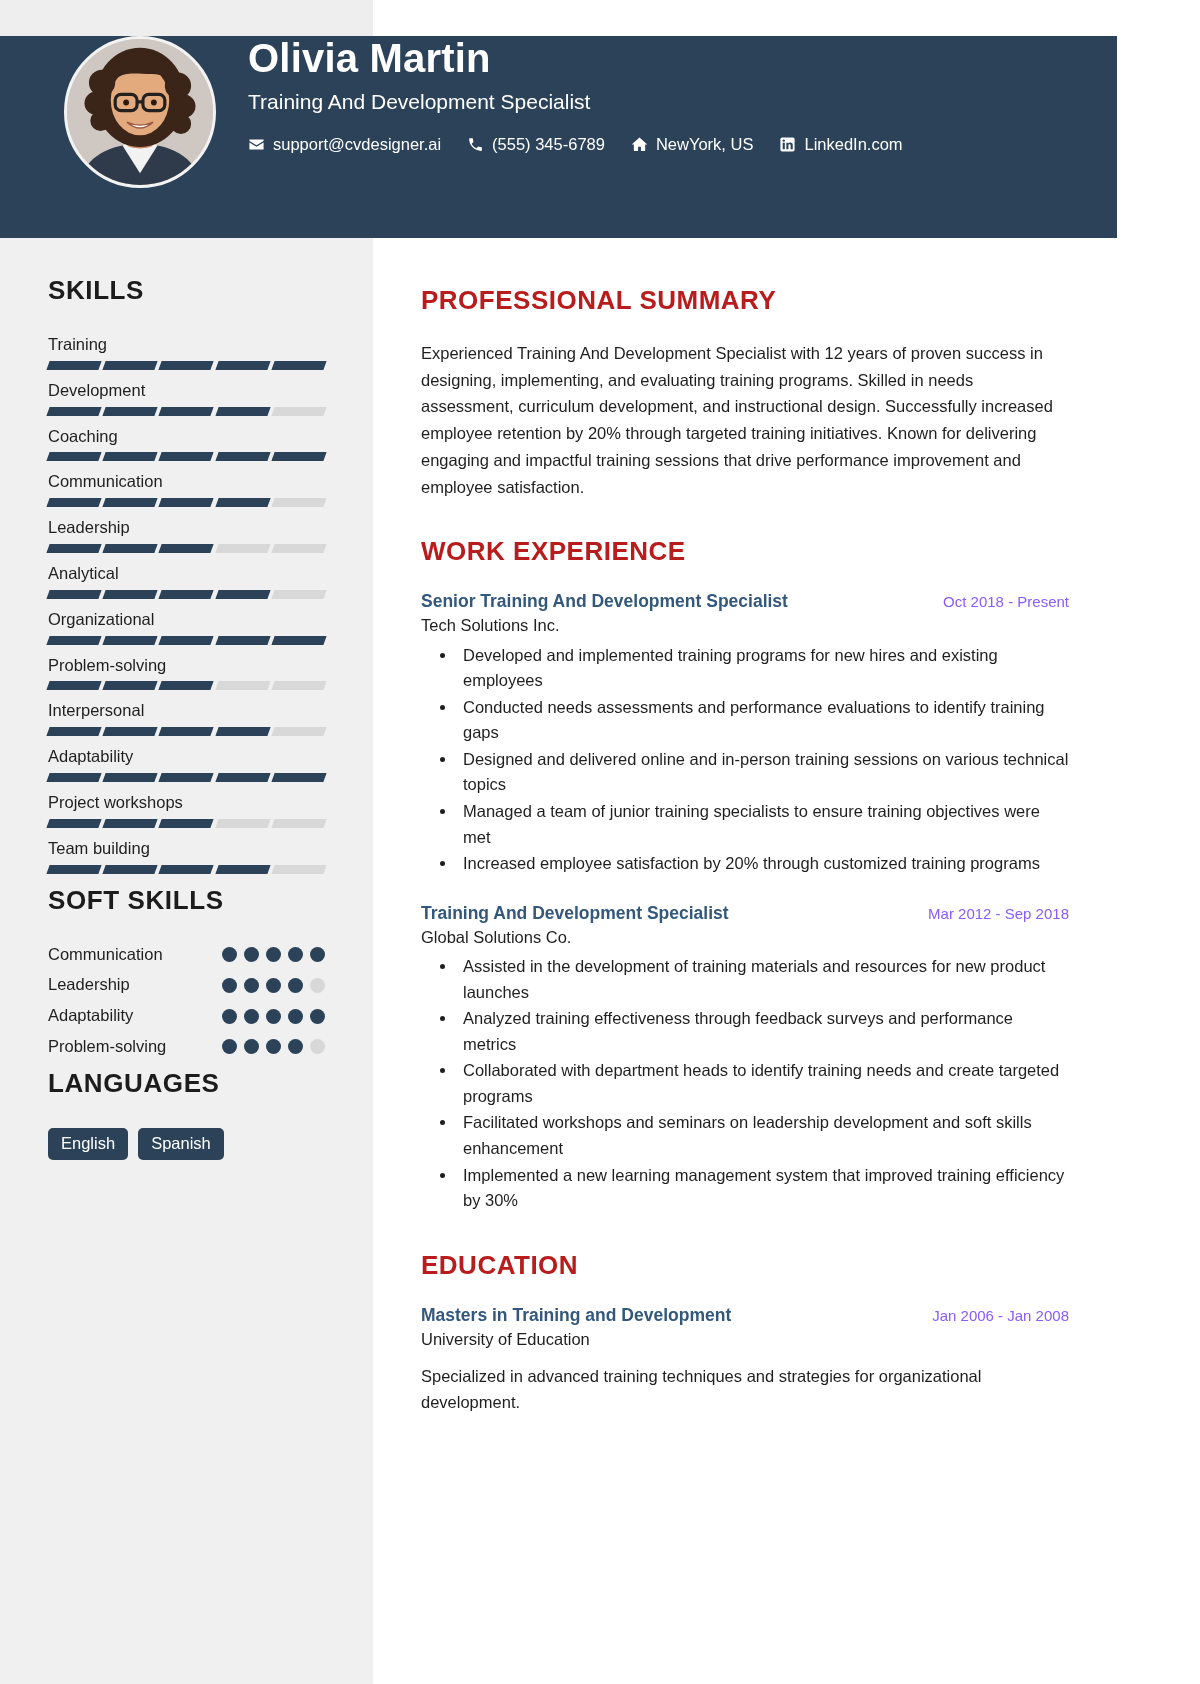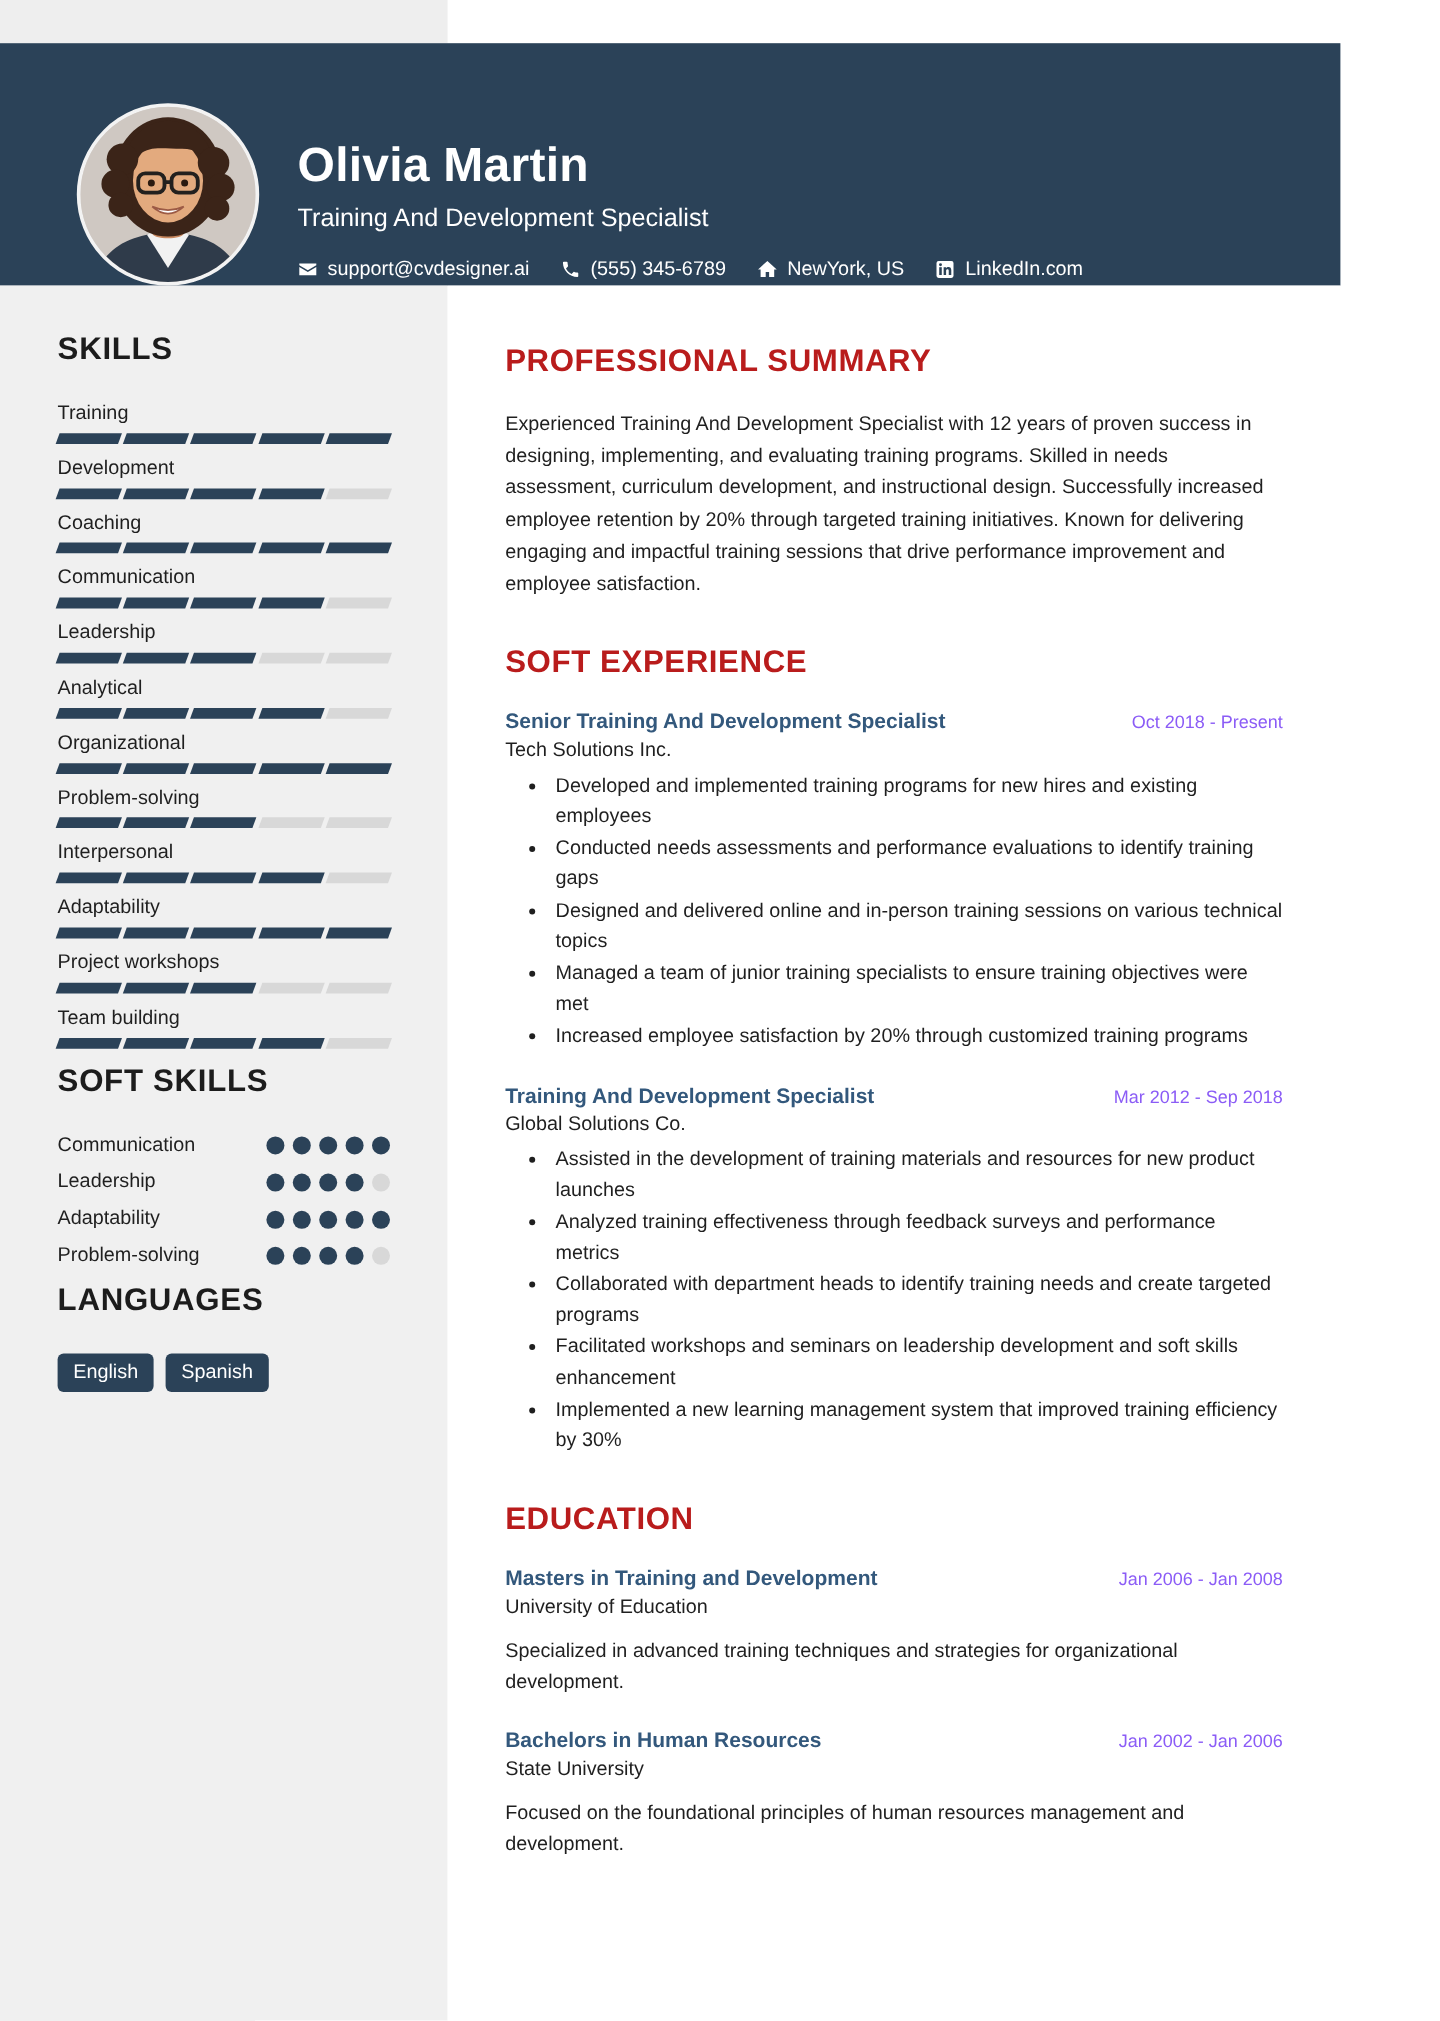--- a/index.html
+++ b/index.html
@@ -24,21 +24,21 @@
     background: #eeeeee;
   }
   
   .header {
     position: absolute;
     top: 36px; left: 0;
     width: 1117px;
     height: 202px;
     background: #2b4258;
     display: flex;
-    align-items: flex-end;
+    align-items: flex-start;
     padding-left: 64px;
   }
   .avatar {
     width: 152px;
     height: 152px;
     border-radius: 50%;
     overflow: hidden;
     flex: 0 0 152px;
     background: #d9d4d0;
     position: relative;
@@ -477,21 +477,21 @@
           <span class="lang-chip">Spanish</span>
         </div>
 
     </aside>
 
     <main class="main">
 
       <div class="main-head">PROFESSIONAL SUMMARY</div>
       <p class="summary">Experienced Training And Development Specialist with 12 years of proven success in designing, implementing, and evaluating training programs. Skilled in needs assessment, curriculum development, and instructional design. Successfully increased employee retention by 20% through targeted training initiatives. Known for delivering engaging and impactful training sessions that drive performance improvement and employee satisfaction.</p>
 
-      <div class="main-head gap-top">SOFT EXPERIENCE</div>
+      <div class="main-head gap-top">WORK EXPERIENCE</div>
       <div id="experience-list">
           <div class="entry">
             <div class="entry-top">
               <div class="entry-title">Senior Training And Development Specialist</div>
               <div class="entry-date">Oct 2018 - Present</div>
             </div>
             <div class="entry-org">Tech Solutions Inc.</div>
             <ul class="bullets">
               <li>Developed and implemented training programs for new hires and existing employees</li>
               <li>Conducted needs assessments and performance evaluations to identify training gaps</li>
@@ -519,25 +519,17 @@
       <div class="main-head gap-top">EDUCATION</div>
       <div id="education-list">
           <div class="edu-entry">
             <div class="entry-top">
               <div class="entry-title">Masters in Training and Development</div>
               <div class="entry-date">Jan 2006 - Jan 2008</div>
             </div>
             <div class="entry-org">University of Education</div>
             <div class="edu-desc">Specialized in advanced training techniques and strategies for organizational development.</div>
           </div>
-          <div class="edu-entry">
-            <div class="entry-top">
-              <div class="entry-title">Bachelors in Human Resources</div>
-              <div class="entry-date">Jan 2002 - Jan 2006</div>
-            </div>
-            <div class="entry-org">State University</div>
-            <div class="edu-desc">Focused on the foundational principles of human resources management and development.</div>
-          </div>
         </div>
 
     </main>
   </div>
 </div>
 
 </body></html>

